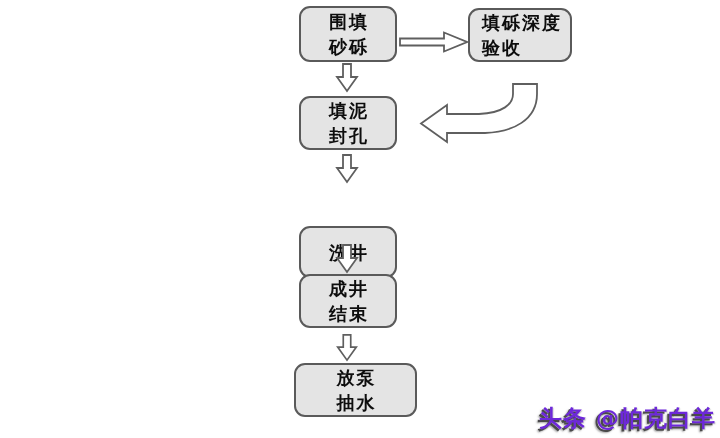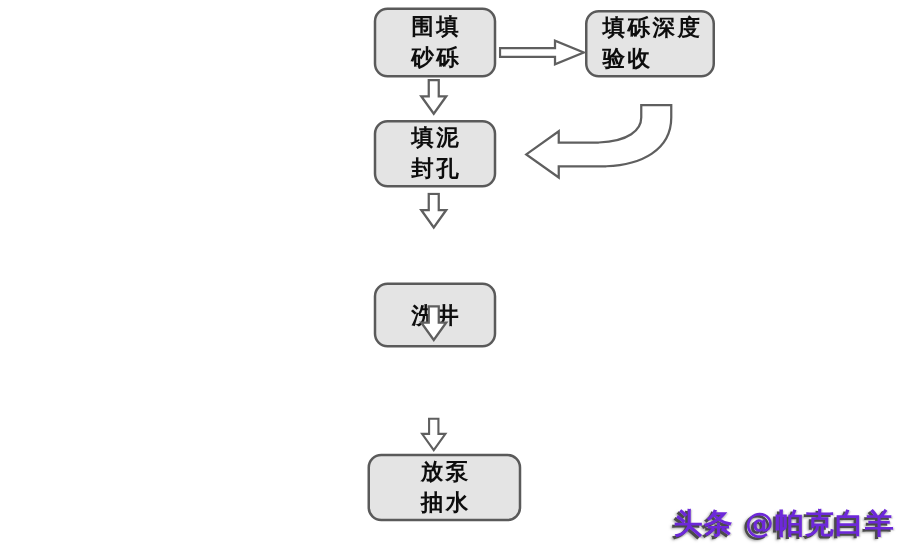--- a/index.html
+++ b/index.html
@@ -82,20 +82,24 @@
 
   <div class="flow-box" style="left:299px;top:186px;width:98px;height:52px;margin-top:40px;">
     <span>洗井</span>
     <span></span>
   </div>
 
   <svg class="arrow" style="left:334px;top:244px;" width="26" height="30" viewBox="0 0 26 30">
     <path d="M9,1 L17,1 L17,14 L23,14 L13,28 L3,14 L9,14 Z" fill="#ffffff" stroke="#5f5f5f" stroke-width="1.8" stroke-linejoin="miter"></path>
   </svg>
 
+  <div class="flow-box" style="left:299px;top:274px;width:98px;height:54px;">
+    <span>成井</span>
+    <span>结束</span>
+  </div>
 
   <svg class="arrow" style="left:334px;top:334px;" width="26" height="28" viewBox="0 0 26 30">
     <path d="M9,1 L17,1 L17,14 L23,14 L13,28 L3,14 L9,14 Z" fill="#ffffff" stroke="#5f5f5f" stroke-width="1.8" stroke-linejoin="miter"></path>
   </svg>
 
   <div class="flow-box" style="left:294px;top:363px;width:123px;height:54px;">
     <span>放泵</span>
     <span>抽水</span>
   </div>
 

